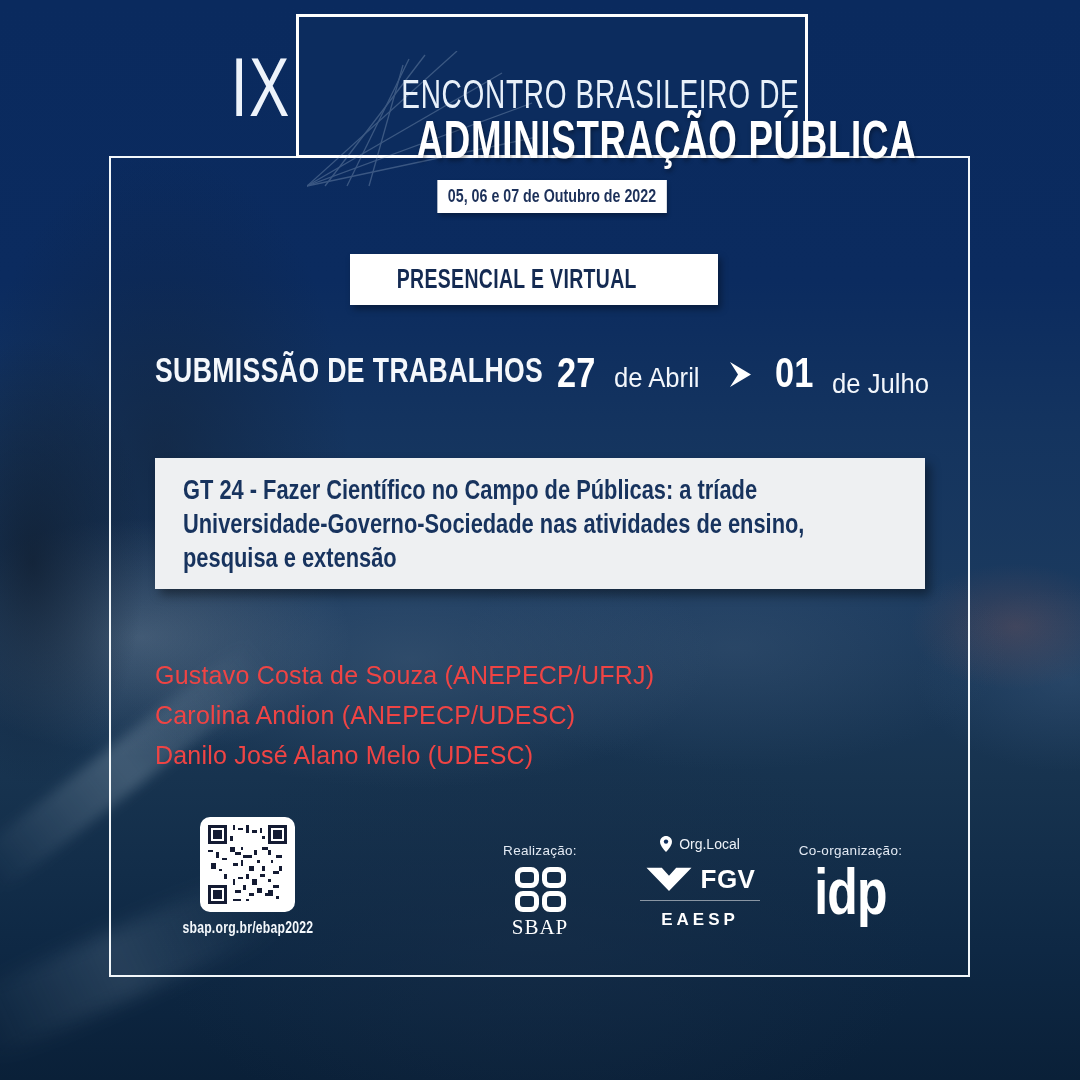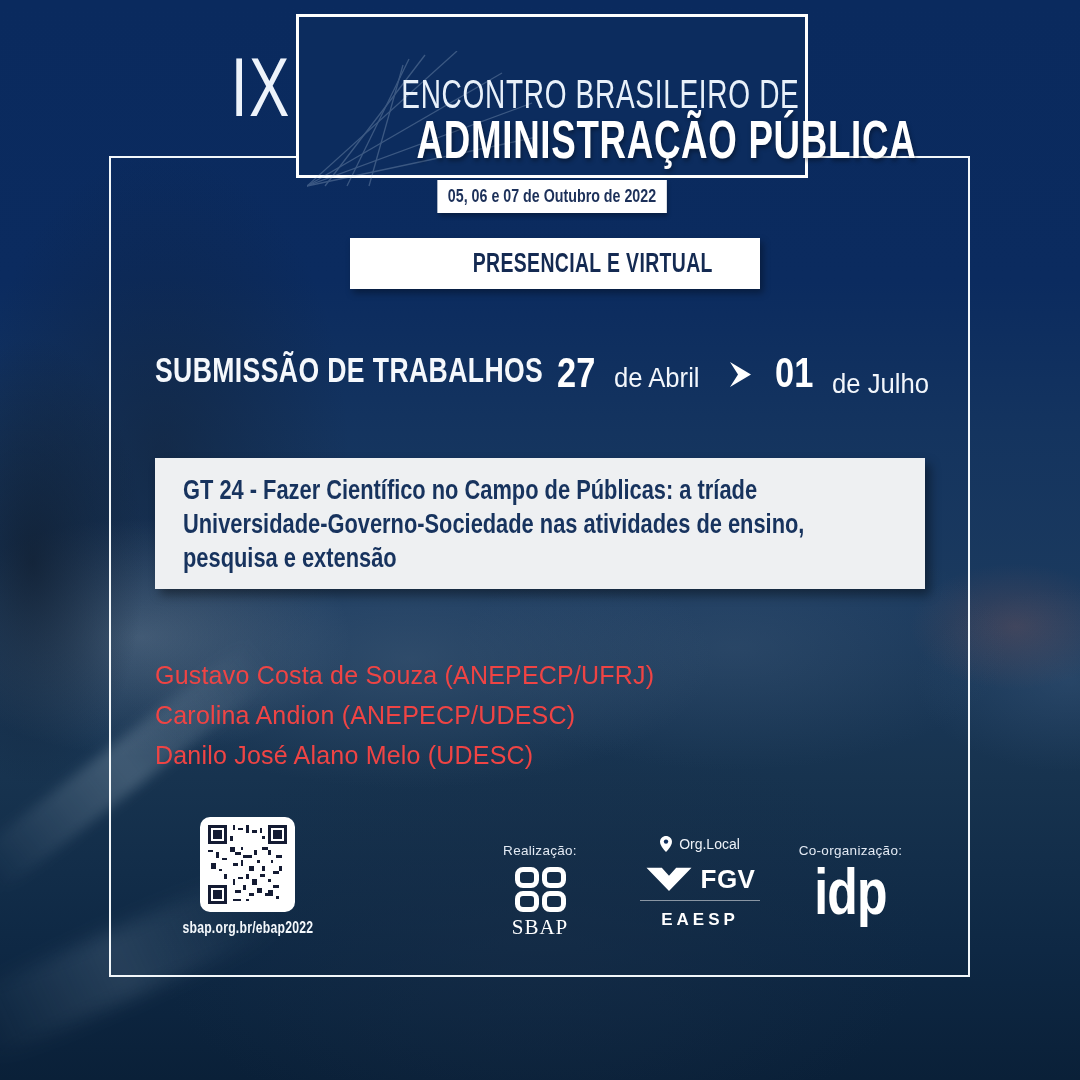--- a/index.html
+++ b/index.html
@@ -24,41 +24,41 @@
     filter:blur(6px);}
   .bg-streak2{left:-40px;top:930px;width:320px;height:70px;transform:rotate(-24deg);
     background:linear-gradient(90deg,rgba(150,175,195,0),rgba(150,175,195,.18),rgba(150,175,195,0));
     filter:blur(9px);}
 
   
   .frame{left:109px;top:156px;width:861px;height:821px;box-sizing:border-box;
          border:2px solid #f2f7fa;}
 
   
-  .header-box{left:296px;top:14px;width:512px;height:164px;box-sizing:border-box;
+  .header-box{left:296px;top:14px;width:512px;height:144px;box-sizing:border-box;
       border:3px solid #ffffff;background:#0c2c5e;}
   .cables{position:absolute;left:8px;top:34px;width:232px;height:138px;opacity:.6;}
   .hdr-row1{position:absolute;top:26px;left:0;right:0;display:flex;justify-content:center;
       align-items:flex-end;gap:14px;white-space:nowrap;}
   .edition{font-size:84px;line-height:.92;font-weight:400;color:#edf3fb;
       transform:translateY(6px) scaleX(.72);letter-spacing:2px;}
   .title-top{font-size:40px;line-height:1;font-weight:400;color:#e9f1fa;
       transform:scaleX(.70);letter-spacing:1px;margin-bottom:6px;}
   .hdr-row2{position:absolute;top:94px;left:0;right:0;text-align:center;white-space:nowrap;}
   .title-main{display:inline-block;font-size:54px;font-weight:700;color:#ffffff;
       transform:scaleX(.68);letter-spacing:1px;line-height:1.05;
       text-shadow:2px 3px 5px rgba(0,0,0,.35);}
   .date-badge{position:absolute;left:50%;top:163px;background:#ffffff;
       padding:5px 14px 6px;box-shadow:2px 3px 5px rgba(0,0,0,.3);white-space:nowrap;
       transform:translateX(-50%) scaleX(.75);}
   .date-badge span{font-size:19px;font-weight:700;color:#1c3059;}
 
   
-  .mode-banner{left:350px;top:238px;width:410px;height:51px;background:#ffffff;
-      box-shadow:3px 4px 7px rgba(0,0,0,.35);display:flex;align-items:center;justify-content:flex-end;}
+  .mode-banner{left:350px;top:254px;width:368px;height:51px;background:#ffffff;
+      box-shadow:3px 4px 7px rgba(0,0,0,.35);display:flex;align-items:center;justify-content:flex-start;}
   .mode-banner span{font-size:27px;font-weight:700;color:#142a52;transform:scaleX(.72);
       letter-spacing:.5px;white-space:nowrap;}
 
   
   .submission{left:155px;top:344px;width:770px;height:58px;}
   .sub-label{position:absolute;left:0;top:6px;font-size:35px;font-weight:700;color:#f5f8fc;
       transform:scaleX(.76);transform-origin:0 50%;white-space:nowrap;letter-spacing:.5px;}
   .sub-date{position:absolute;top:0;height:56px;display:flex;align-items:baseline;gap:9px;white-space:nowrap;}
   .sub-d1{left:402px;} .sub-d2{left:620px;align-items:flex-end;}
   .sub-day{font-size:43px;font-weight:700;line-height:56px;transform:scaleX(.8);transform-origin:0 50%;}

